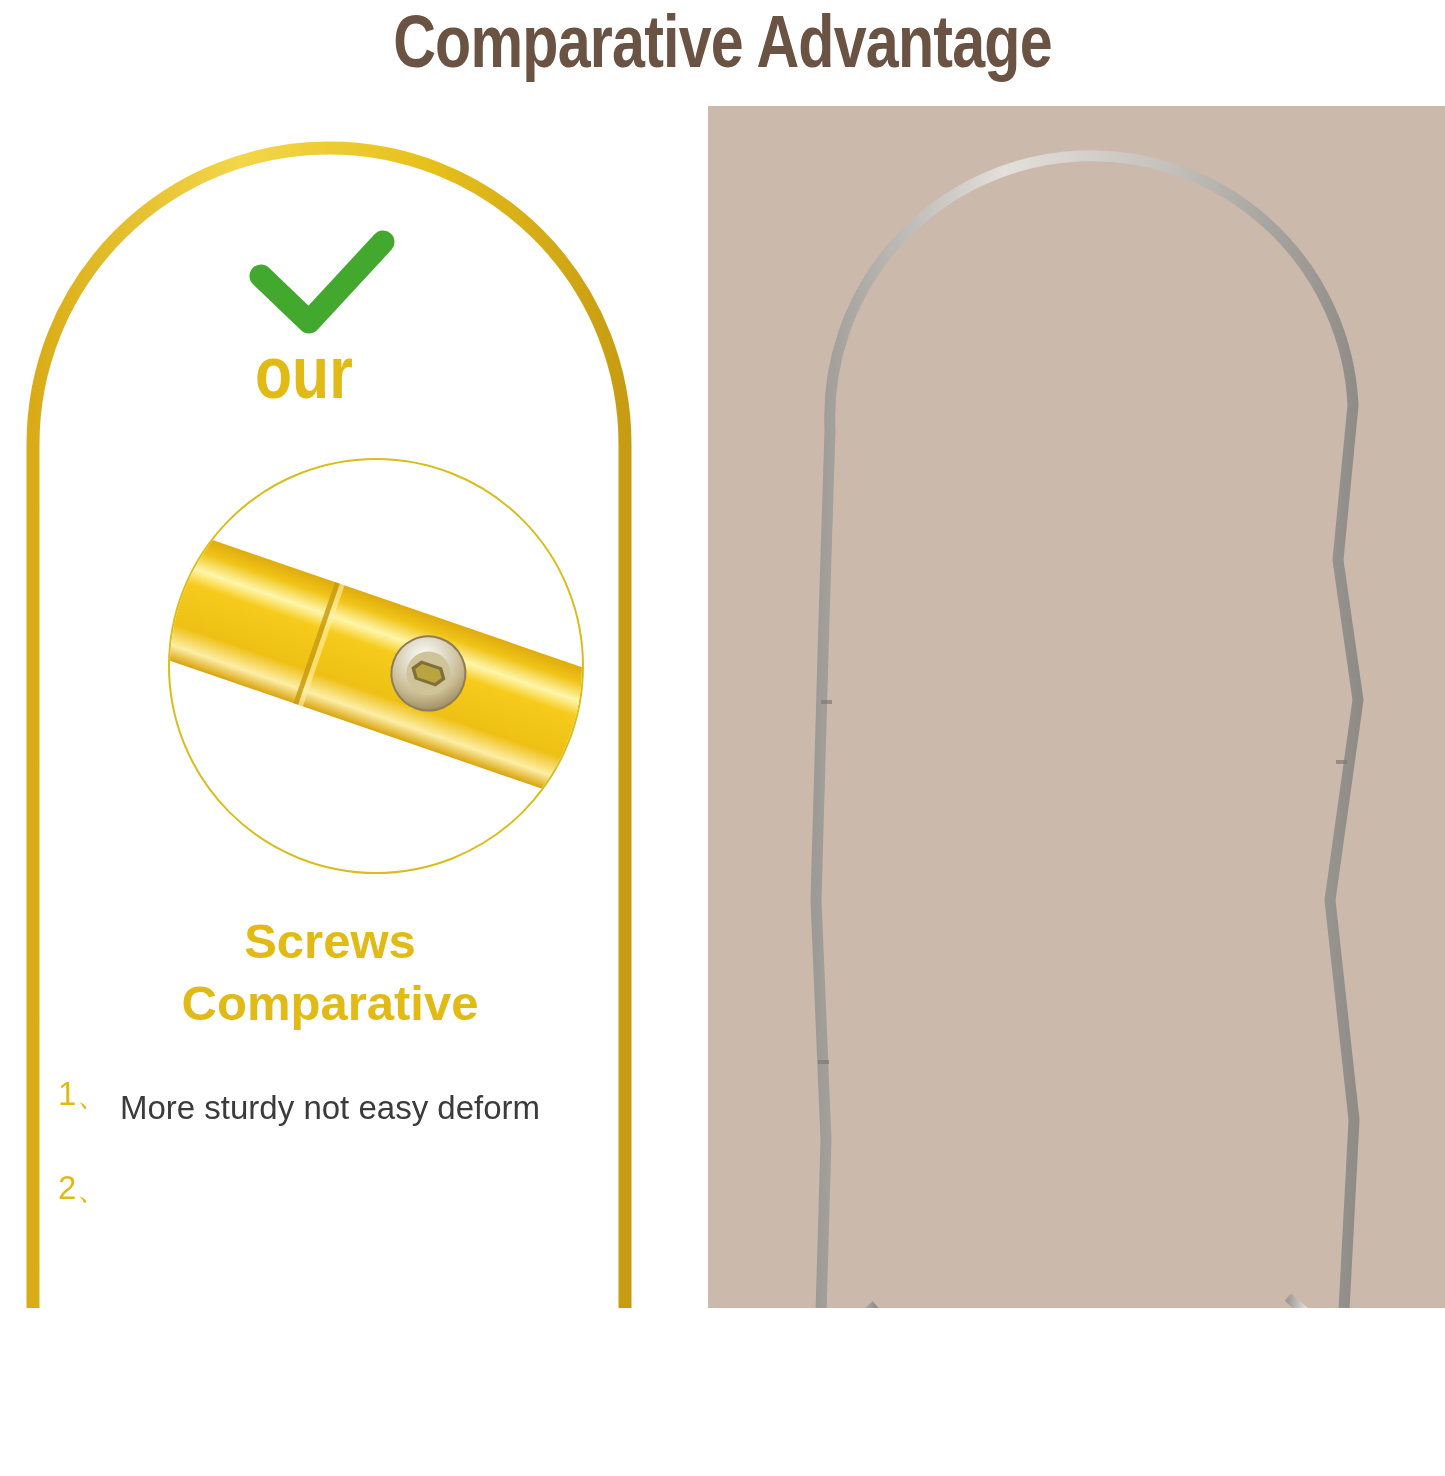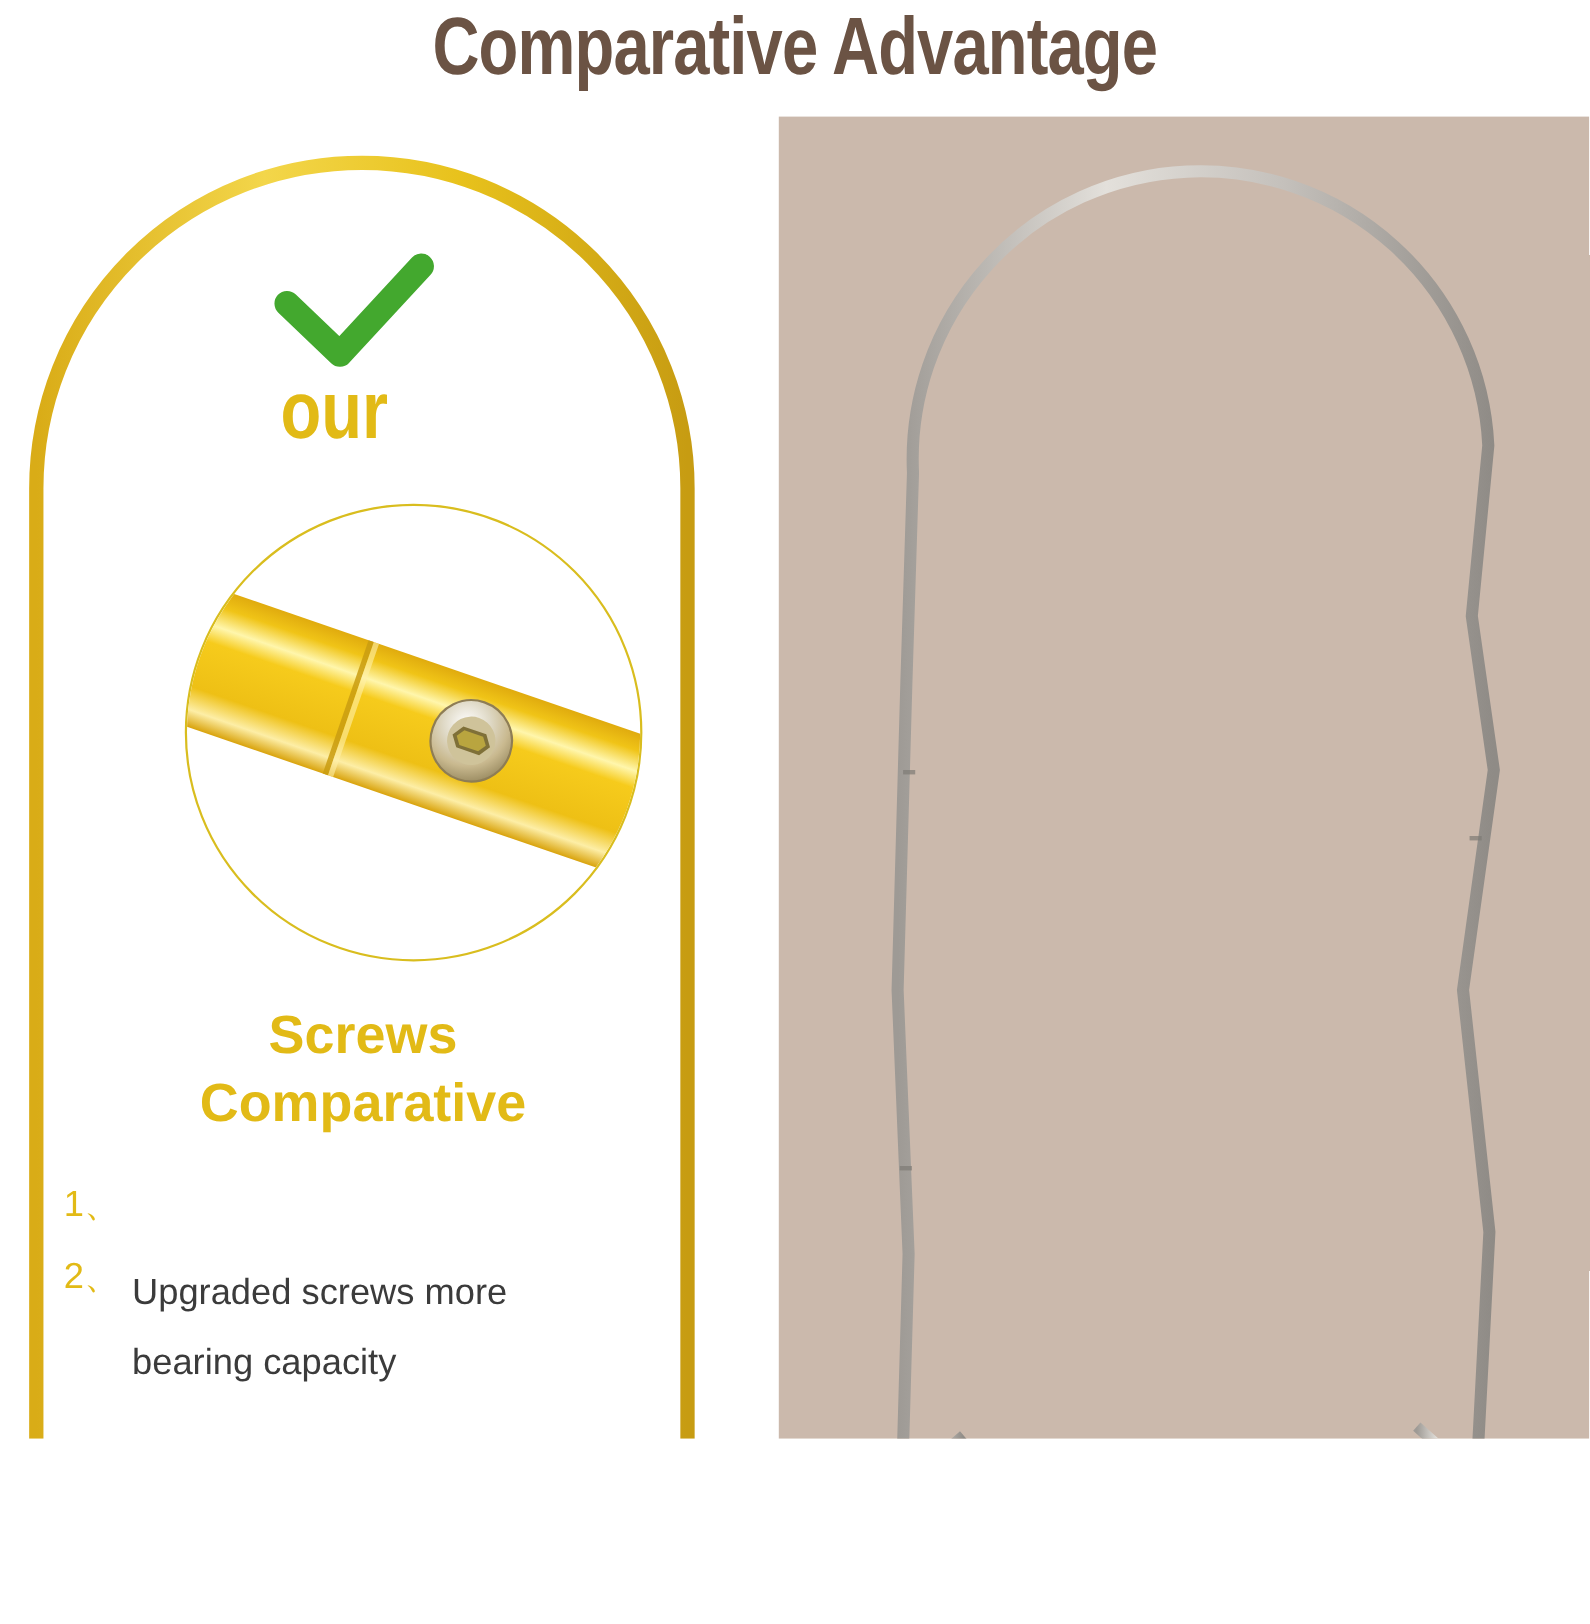--- a/index.html
+++ b/index.html
@@ -218,25 +218,24 @@
         </g>
       </svg>
     </div>
 
     <div class="conn-heading" id="heading-left">Screws
 Comparative</div>
 
     <div class="bullets" id="bullets-left">
       <div class="bullet-row">
         <span class="bullet-num">1、</span>
+        <span class="bullet-text">More sturdy not easy deform</span>
       </div>
       <div class="bullet-row">
         <span class="bullet-num">2、</span>
-        <span class="bullet-text">Upgraded screws more
- bearing capacity</span>
       </div>
     </div>
   </div>
 
   <div class="panel" id="panel-right">
 
     <svg class="arch-svg" viewBox="0 0 737 1476" preserveAspectRatio="none">
       <defs>
         <linearGradient id="ggrad" x1="0" y1="0" x2="1" y2="0">
           <stop offset="0%" stop-color="#9e9a95"></stop>

